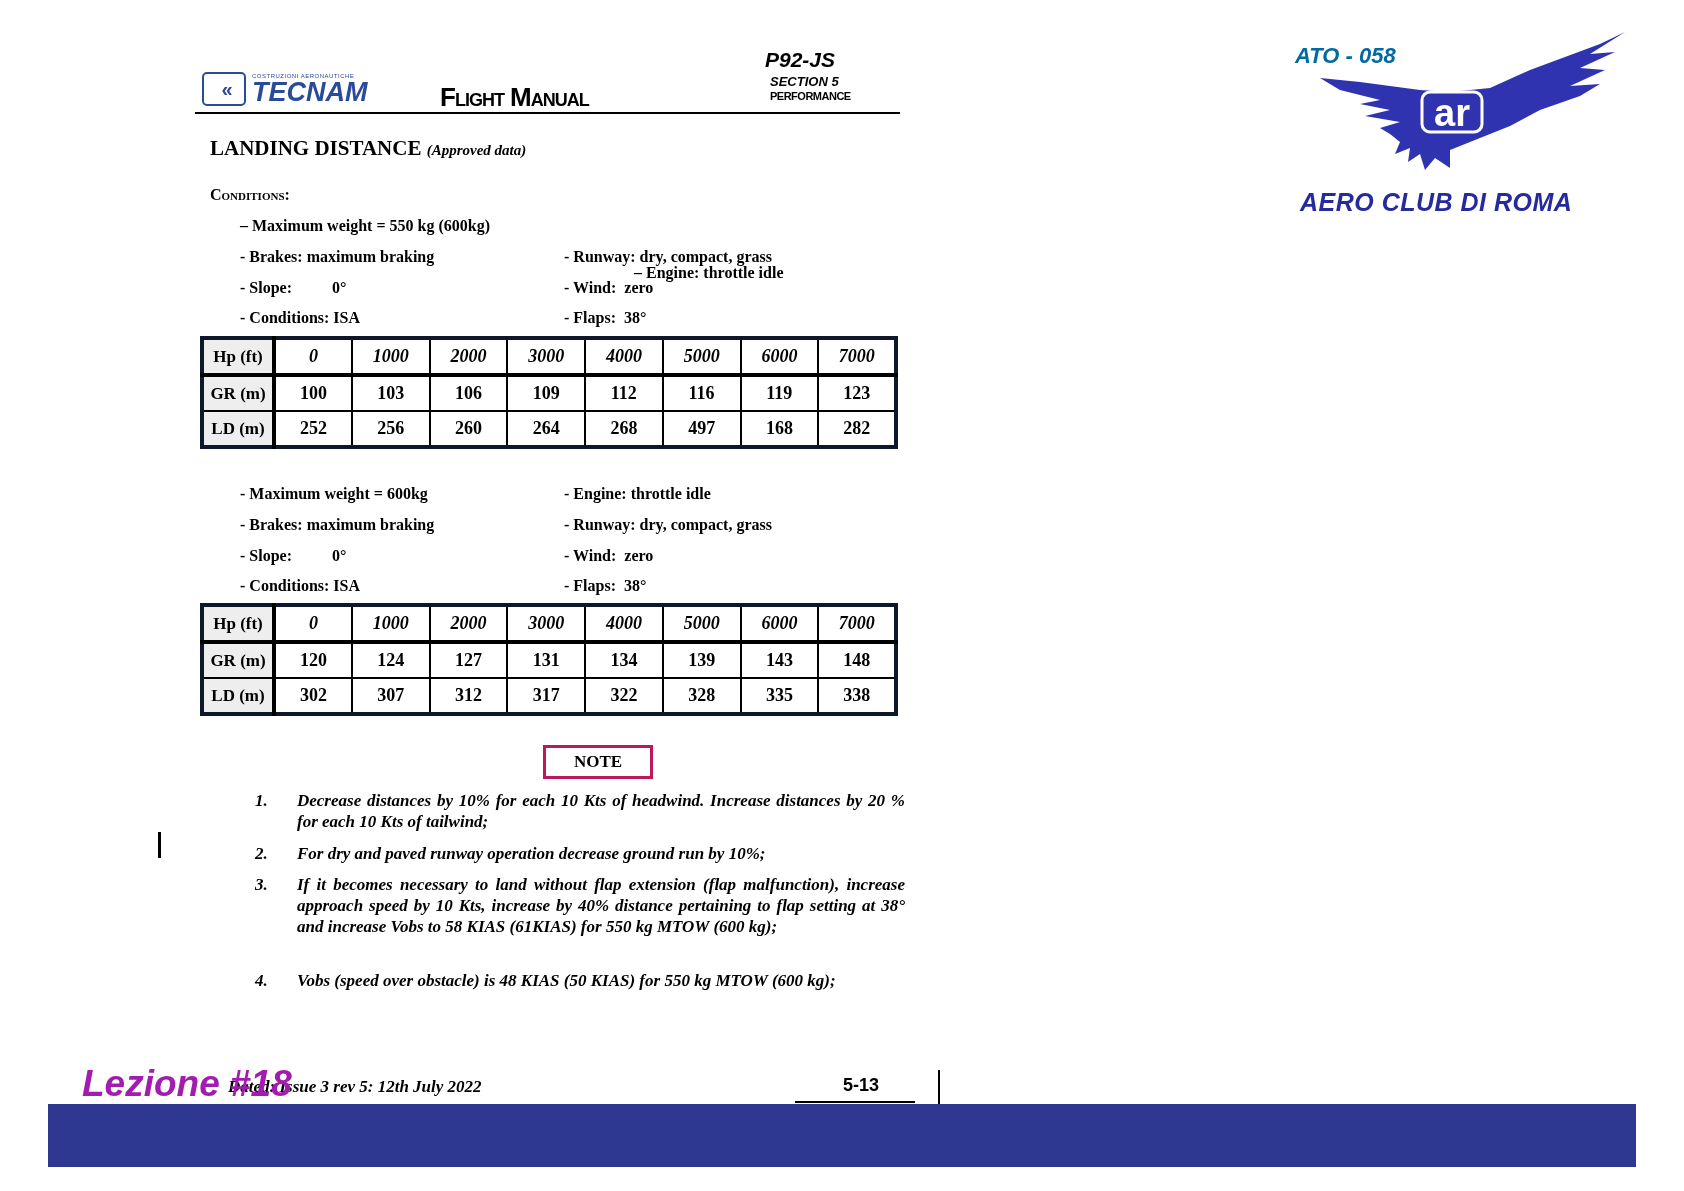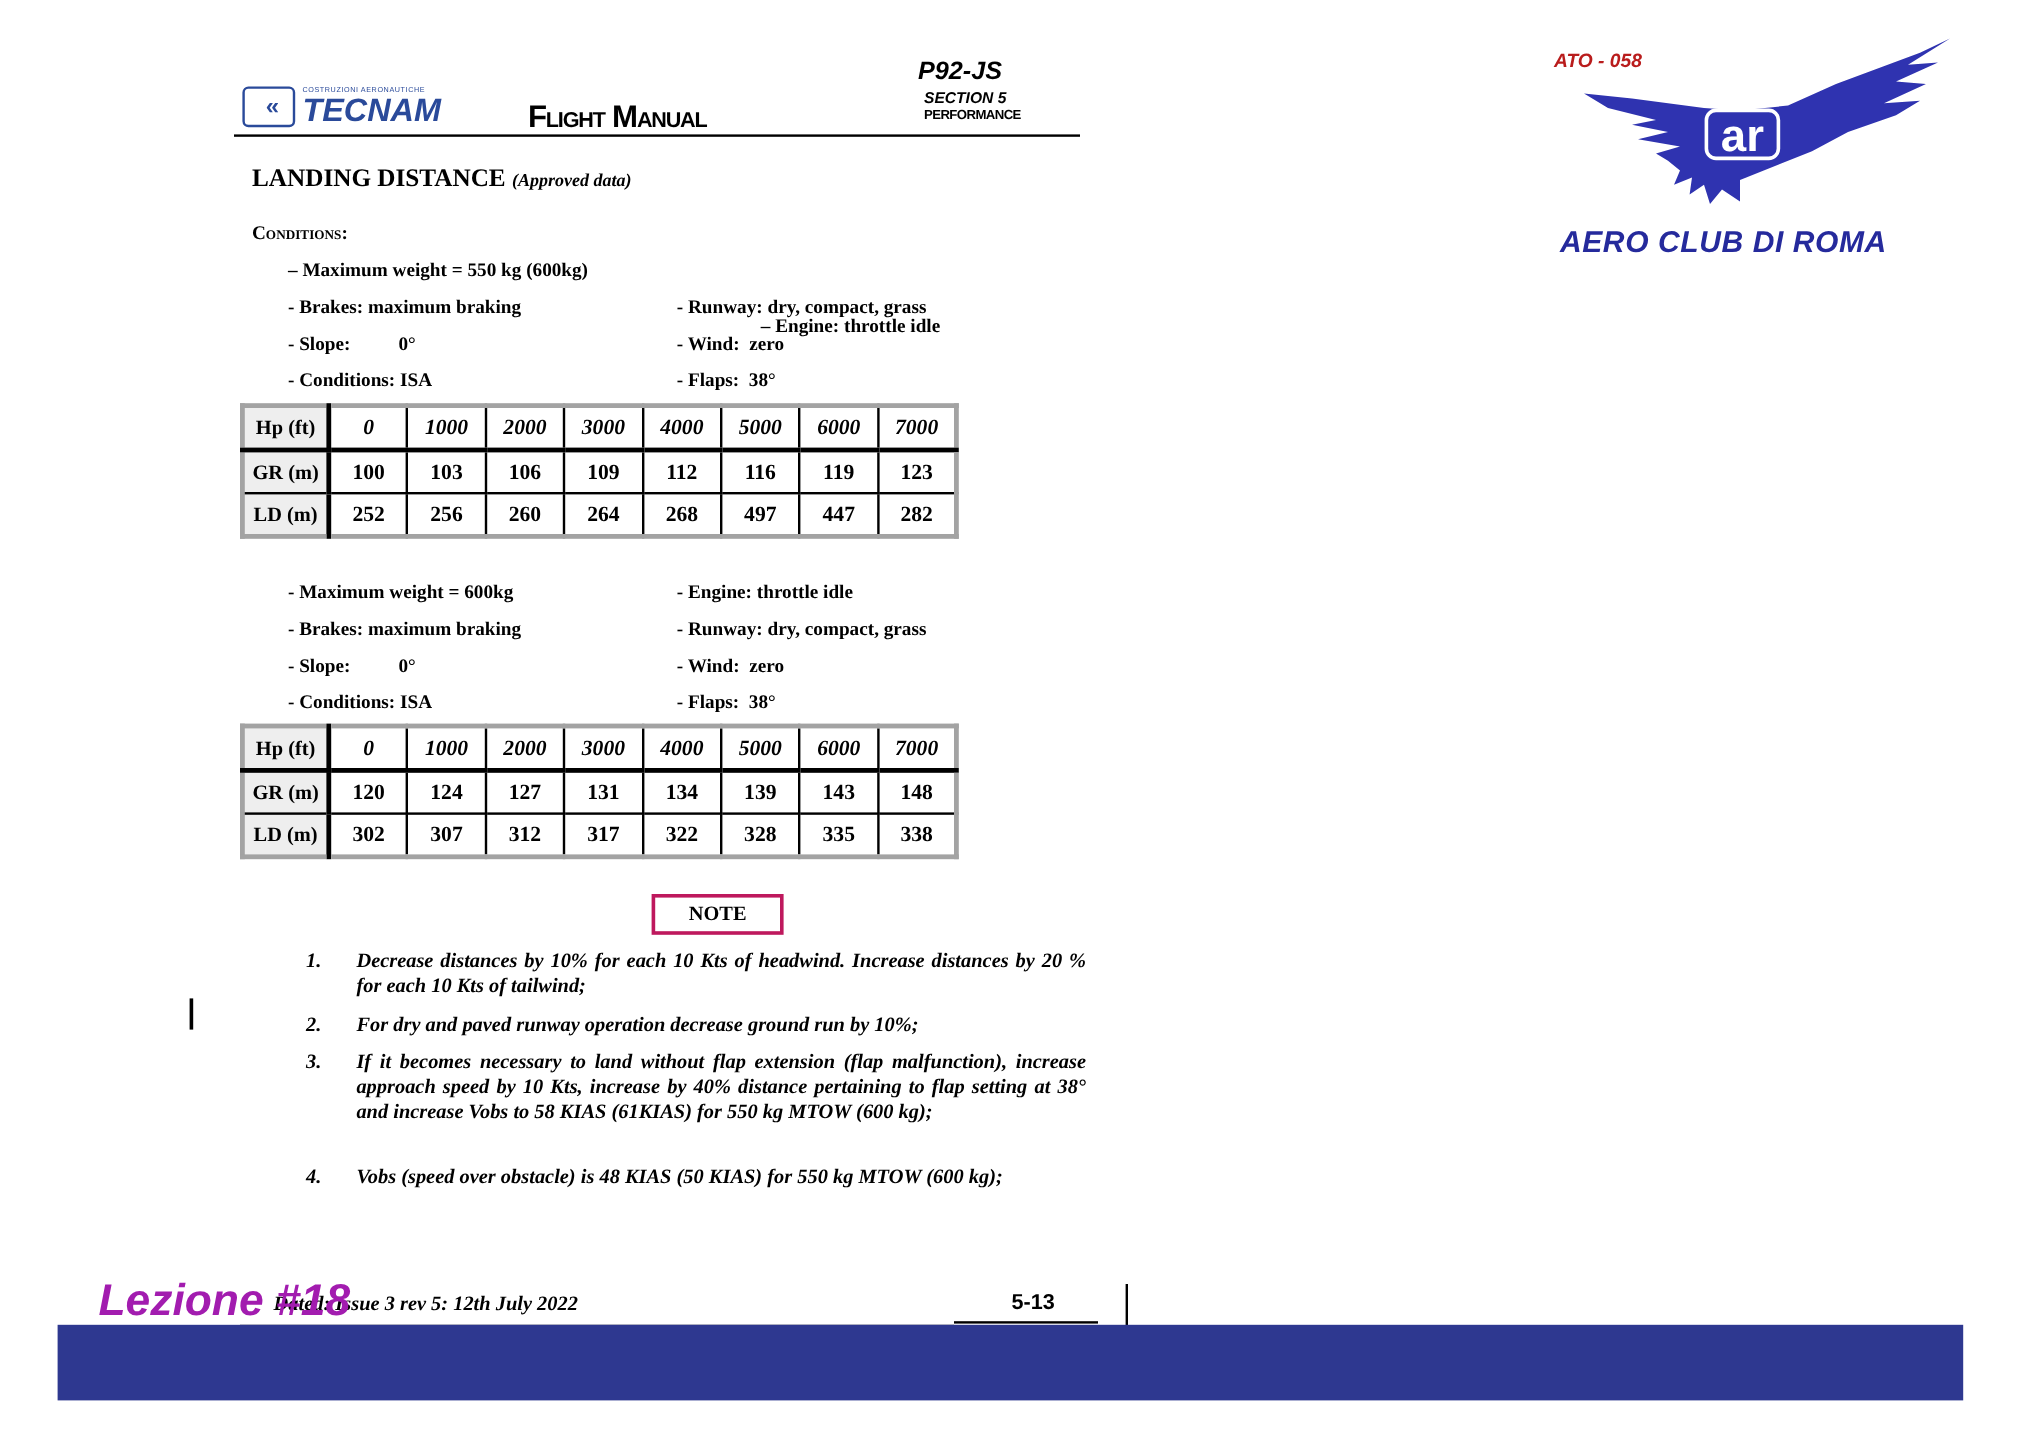--- a/index.html
+++ b/index.html
@@ -24,21 +24,21 @@
 
   .title { left: 210px; top: 136px; font-weight: bold; font-size: 21px; }
   .title .approved { font-style: italic; font-size: 15px; font-weight: bold; }
 
   .conditions-label { left: 210px; top: 186px; font-weight: bold; font-size: 16px; font-variant: small-caps; }
   .cond { font-size: 16px; font-weight: bold; white-space: nowrap; }
 
   
   table.perf {
     position: absolute; border-collapse: collapse;
-    border: 4px solid #a3a3a3; width: 599px; table-layout: fixed;
+    border: 4px solid #0f172a; width: 698px; table-layout: fixed;
     font-weight: bold; font-size: 18px;
   }
   table.perf td { border: 2px solid #000; height: 33px; text-align: center; padding: 0; }
   table.perf td.rowhead { background: #eeeeee; width: 68px; font-size: 17px; }
   table.perf tr.alt td { font-style: italic; }
   table.perf tr.alt td.rowhead { font-style: normal; }
   table.perf tr:first-child td { border-bottom-width: 4px; }
   table.perf td.rowhead { border-right-width: 4px; }
 
   .note-box { left: 543px; top: 745px; width: 104px; height: 28px; border: 3px solid #be185d; text-align: center; font-weight: bold; font-size: 17px; line-height: 28px; }
@@ -48,21 +48,21 @@
 
   .footer-text { left: 228px; top: 1077px; font-style: italic; font-weight: bold; font-size: 17px; }
   .page-num { left: 843px; top: 1075px; font-weight: bold; font-size: 18px; font-family: "Liberation Sans", sans-serif; }
   .footer-rule-left { left: 200px; top: 1104px; width: 595px; height: 2px; background: #000; }
   .footer-rule-right { left: 795px; top: 1101px; width: 120px; height: 2px; background: #000; }
   .footer-vert { left: 938px; top: 1070px; width: 2px; height: 38px; background: #000; }
 
   .cursor-mark { left: 158px; top: 832px; width: 3px; height: 26px; background: #000; }
 
   
-  .ato { left: 1295px; top: 43px; font-family: "Liberation Sans", sans-serif; font-weight: bold; font-style: italic; font-size: 16px; color: #b91c1c; }
+  .ato { left: 1295px; top: 43px; font-family: "Liberation Sans", sans-serif; font-weight: bold; font-style: italic; font-size: 22px; color: #0369a1; }
   .eagle { left: 1300px; top: 30px; width: 330px; height: 160px; }
   .aero-club { left: 1300px; top: 188px; font-family: "Liberation Sans", sans-serif; font-weight: bold; font-style: italic; font-size: 25px; color: #252a9c; letter-spacing: 0.5px; }
 
   
   .band { left: 48px; top: 1104px; width: 1588px; height: 63px; background: #2e3890; }
   .band-title { left: 82px; top: 1063px; color: #a21caf; font-family: Liberation Sans, sans-serif; font-style: italic; font-weight: bold; font-size: 37px; }
 </style>
 </head>
 <body>
 
@@ -122,21 +122,21 @@
     <td>123</td>
   </tr>
   <tr>
     <td class="rowhead">LD (m)</td>
     <td>252</td>
     <td>256</td>
     <td>260</td>
     <td>264</td>
     <td>268</td>
     <td>497</td>
-    <td>447</td>
+    <td>168</td>
     <td>282</td>
   </tr>
 </tbody>
   </table>
 
 <div class="abs cond" style="left:240px; top:485px;">- Maximum weight = 600kg</div>
 <div class="abs cond" style="left:240px; top:516px;">- Brakes: maximum braking</div>
 <div class="abs cond" style="left:240px; top:547px; white-space:pre;">- Slope:          0°</div>
 <div class="abs cond" style="left:240px; top:577px;">- Conditions: ISA</div>
 <div class="abs cond" style="left:564px; top:485px;">- Engine: throttle idle</div>

